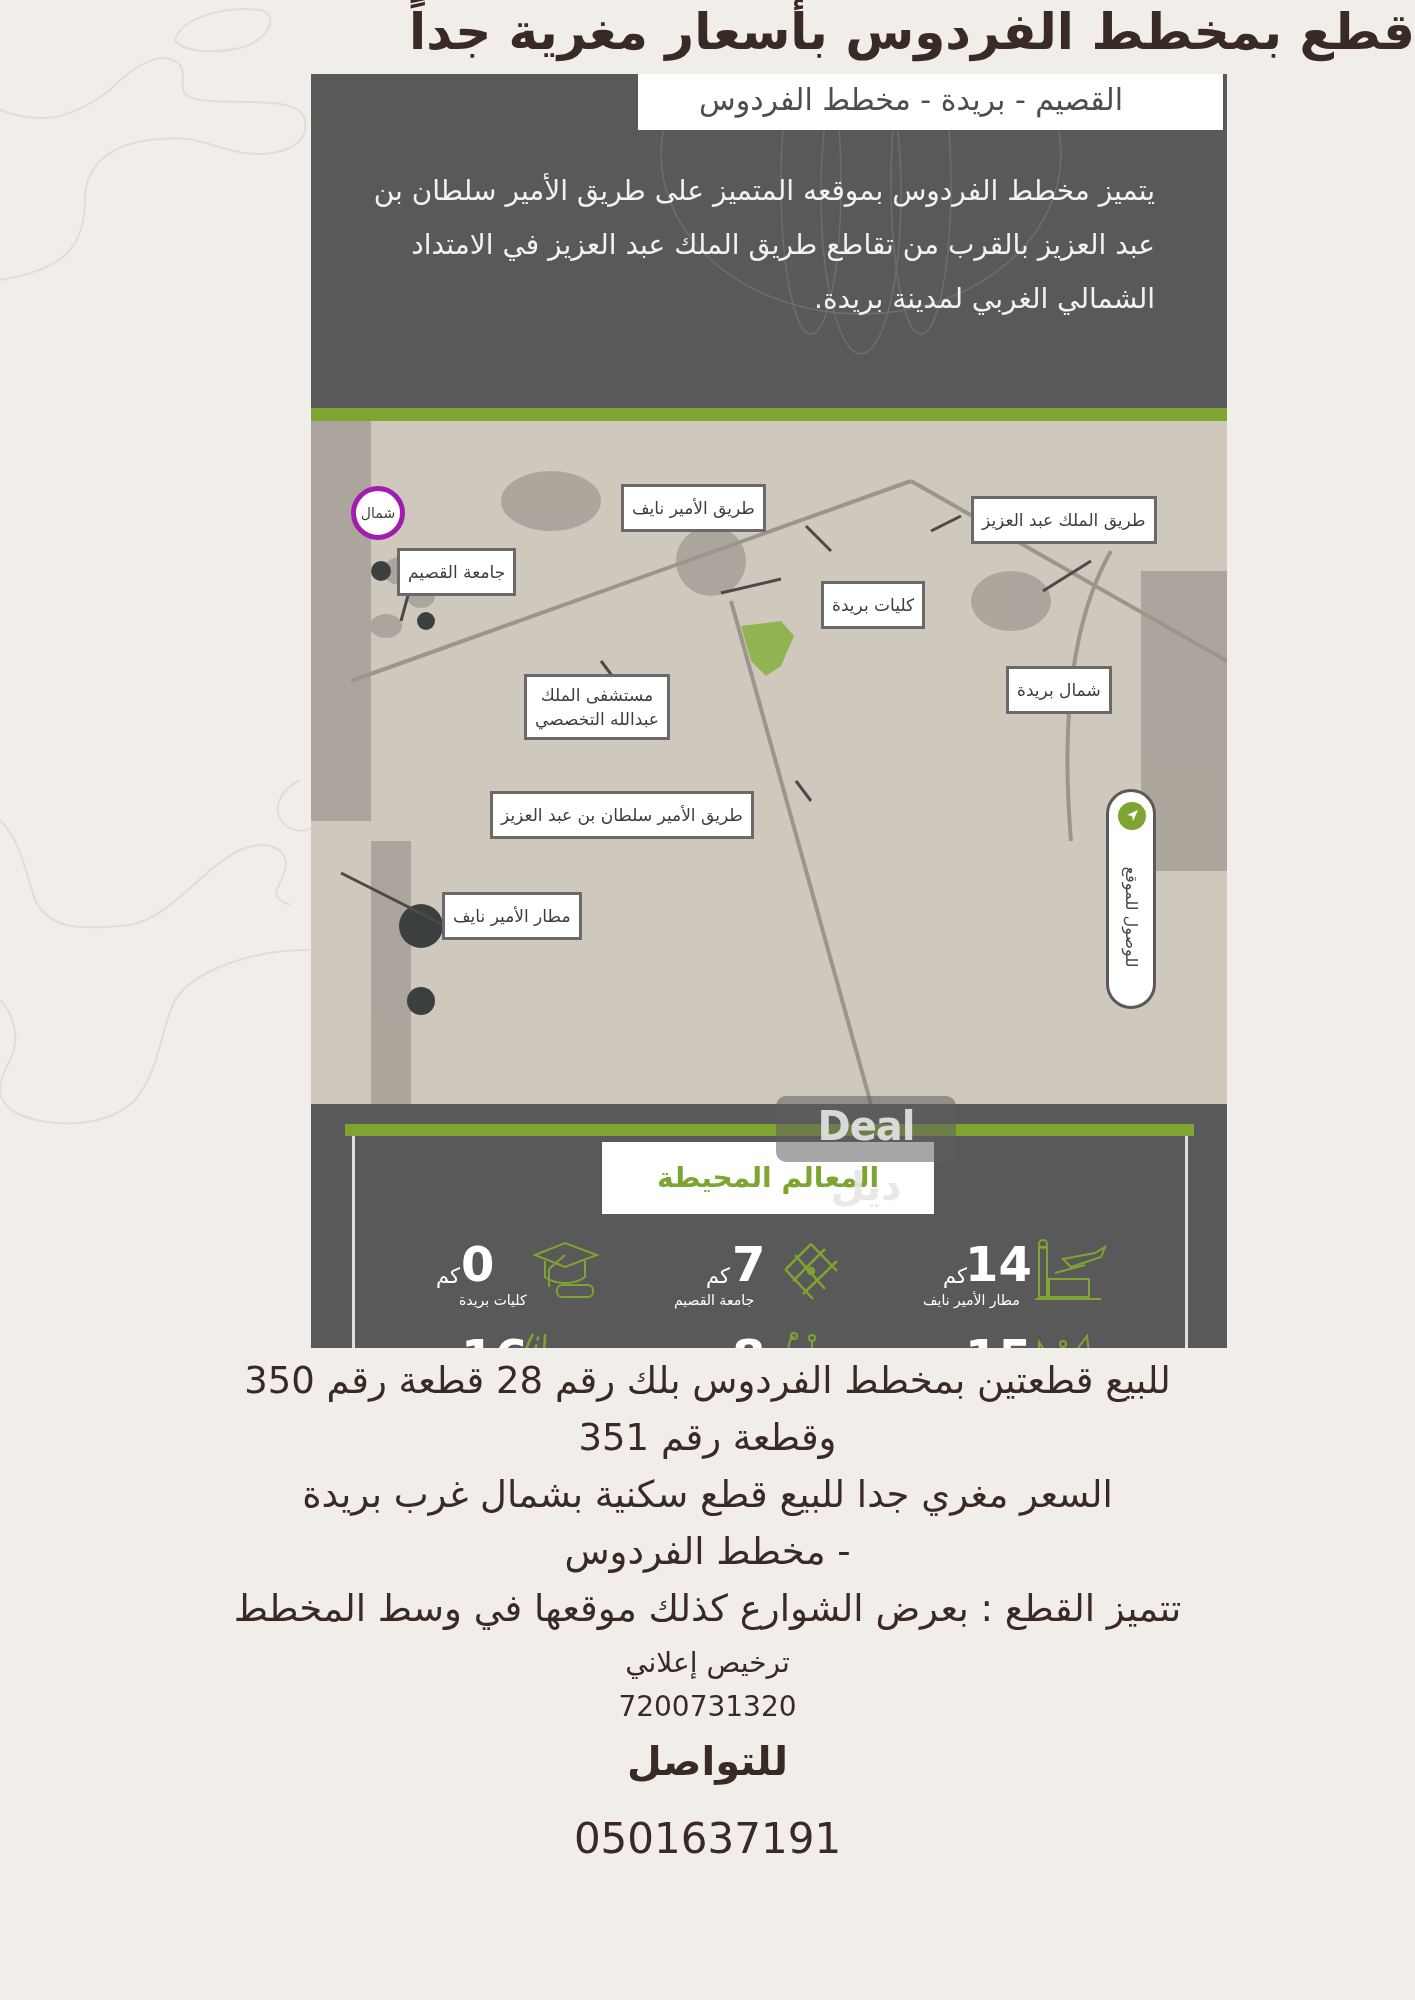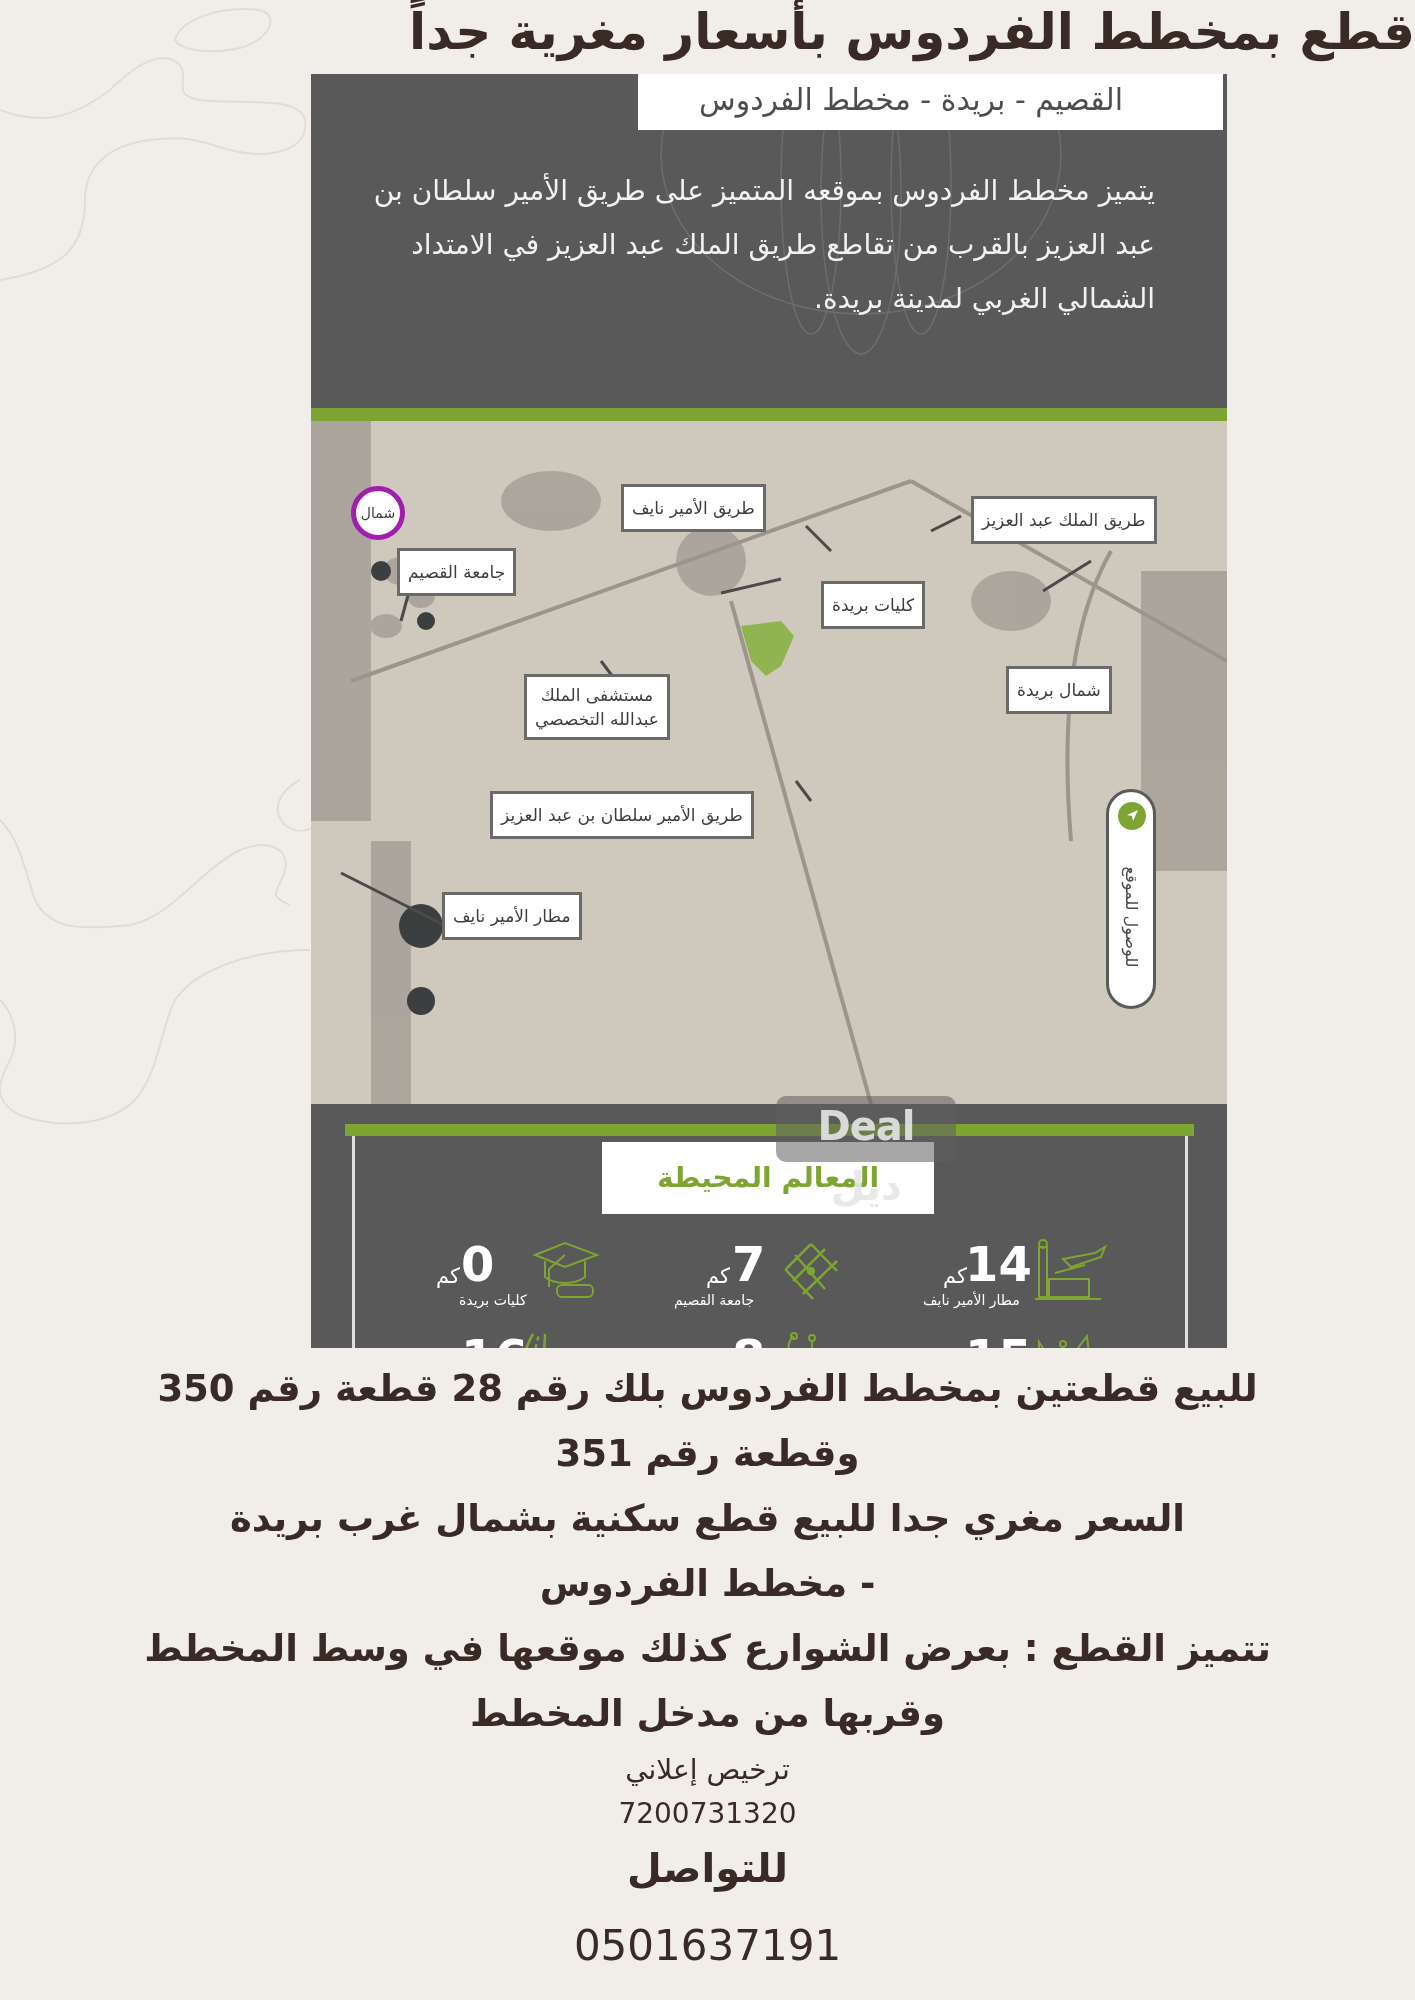--- a/index.html
+++ b/index.html
@@ -97,22 +97,22 @@
     .stat .num { position: absolute; font-size: 48px; font-weight: bold; line-height: 50px; }
     .stat .unit { position: absolute; font-size: 21px; line-height: 18px; direction: rtl; text-align: right; }
     .stat .name { position: absolute; font-size: 14px; line-height: 18px; direction: rtl; white-space: nowrap; }
     .stat svg { position: absolute; }
 
     .details {
       position: absolute; left: 0; top: 1352px; width: 1415px;
       direction: rtl; text-align: center; color: #3a2a26;
     }
     .details .desc {
-      font-size: 37px; font-weight: bold; line-height: 57px;
-      width: 1140px; margin: 8px auto;
+      font-size: 37px; font-weight: normal; line-height: 57px;
+      width: 1140px; margin: 0 auto;
     }
     .details .license-label { font-size: 28px; line-height: 40px; margin-top: 6px; }
     .details .license-number { font-size: 28px; line-height: 40px; margin-top: 4px; direction: ltr; text-align: center; }
     .details .contact-label { font-size: 40px; font-weight: bold; line-height: 60px; margin-top: 4px; }
     .details .phone { font-size: 42px; font-weight: normal; line-height: 60px; margin-top: 18px; direction: ltr; }
   </style>
 </head>
 <body>
 
 <svg class="bg-deco" viewBox="0 0 1415 2000">
@@ -300,18 +300,17 @@
 
   <div class="watermark">Deal ديل</div>
 </div>
 
 <div class="details">
   <div class="desc">للبيع قطعتين بمخطط الفردوس بلك رقم 28 قطعة رقم 350</div>
   <div class="desc">وقطعة رقم 351</div>
   <div class="desc">السعر مغري جدا للبيع قطع سكنية بشمال غرب بريدة</div>
   <div class="desc">- مخطط الفردوس</div>
   <div class="desc">تتميز القطع : بعرض الشوارع كذلك موقعها في وسط المخطط</div>
-  <div class="desc">وقربها من مدخل المخطط</div>
   <div class="license-label">ترخيص إعلاني</div>
   <div class="license-number">7200731320</div>
   <div class="contact-label">للتواصل</div>
   <div class="phone">0501637191</div>
 </div>
 
 </body></html>

